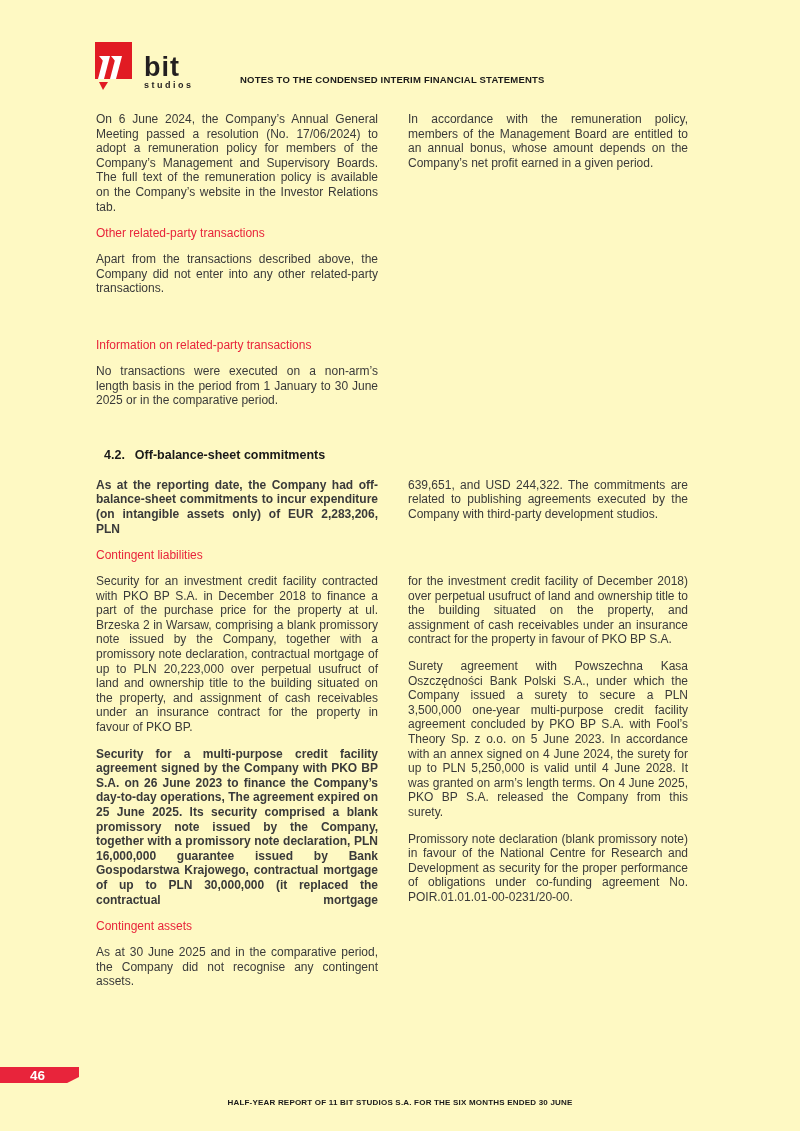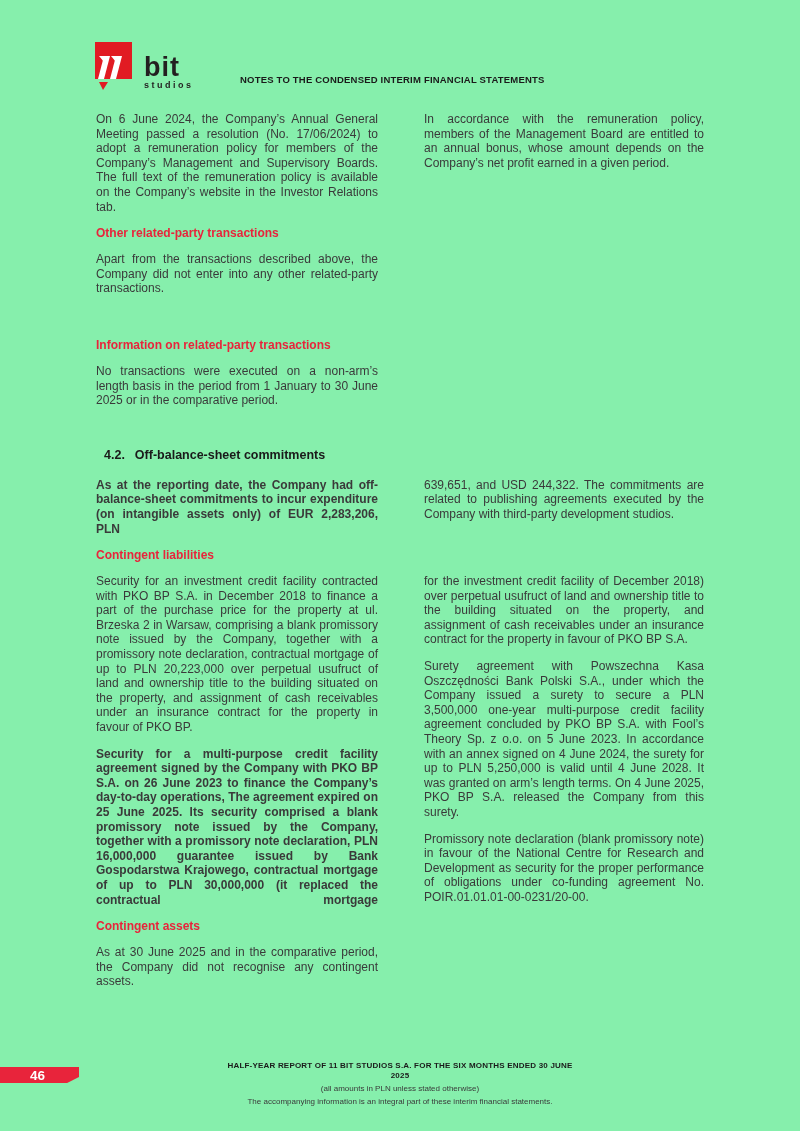--- a/index.html
+++ b/index.html
@@ -1,67 +1,67 @@
 <!DOCTYPE html>
 <html><head>
 <meta charset="utf-8">
 <style>
   html,body { margin:0; padding:0; background:#ffffff; }
   .page {
     position:relative;
     width:800px; height:1131px;
-    background:#86efac;
+    background:#fef9c3;
     font-family:"Liberation Sans", sans-serif;
     color:#333333;
     overflow:hidden;
   }
   
   .logo { position:absolute; left:95px; top:42px; display:flex; align-items:flex-start; }
   .logo svg { display:block; }
   .logo-text { margin-left:5px; margin-top:14px; display:flex; flex-direction:column; }
   .logo-bit {
     font-size:27px; font-weight:bold; color:#231f20; line-height:22px; letter-spacing:1px;
   }
   .logo-studios {
     font-size:9px; font-weight:bold; color:#231f20; letter-spacing:2.5px; margin-top:2px;
   }
   .header-title {
     position:absolute; left:240px; top:74px; width:320px;
     font-size:9.5px; font-weight:bold; color:#1a1a1a; letter-spacing:0.2px;
   }
   
   .body { position:absolute; top:112px; left:96px; width:608px; }
-  .row { display:flex; gap:46px; }
+  .row { display:flex; gap:30px; }
   .col { width:282px; }
   .col:last-child { width:280px; }
   p {
     margin:0 0 12px 0;
     font-size:12px; line-height:14.6px;
     text-align:justify; color:#3a3a3a;
   }
   p.cont { text-align-last:justify;font-weight:bold; }
   h4.red {
     margin:0 0 12px 0;
-    font-size:12px; font-weight:bold; color:#e8243b; line-height:14px;
+    font-size:12px; font-weight:normal; color:#e8243b; line-height:14px;
   }
   h4.red.sp { margin-top:30px; }
   h3.sec {
     margin:28px 0 16px 0; padding-left:8px;
     font-size:12.5px; font-weight:bold; color:#1a1a1a;
   }
   h3.sec .num { margin-right:10px;text-align:right; }
   h3.sec.s43 { margin-top:38px; margin-bottom:0; }
   .cl-head { margin-top:30px; margin-bottom:18px; }
   .ca-head { margin-top:16px; margin-bottom:14px; }
   
   .footer-text {
     position:absolute; top:1061px; left:0; width:800px; text-align:center;
   }
   .f-bold {
-    font-size:8px; font-weight:bold; color:#1a1a1a; line-height:10px; letter-spacing:0.2px;
+    font-size:8px; font-weight:bold; color:#1a1a1a; line-height:10px; letter-spacing:0.2px;margin-top:37px;
   }
   .f-note {
     font-size:8px; color:#3a3a3a; line-height:10px; margin-top:3px;
   }
   .page-num {
     position:absolute; top:1067px; left:0; width:79px; height:16px;
     background:#e8243b; color:#ffffff;
     font-size:13.5px; font-weight:bold;
     display:flex; align-items:center; justify-content:center;
     clip-path:polygon(0 0, 100% 0, 100% 62%, 85% 100%, 0 100%);

